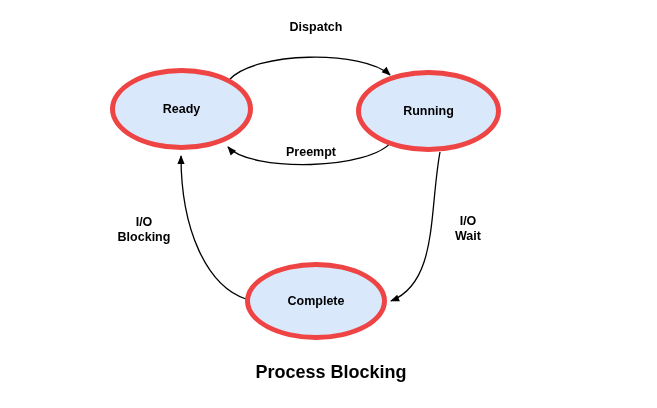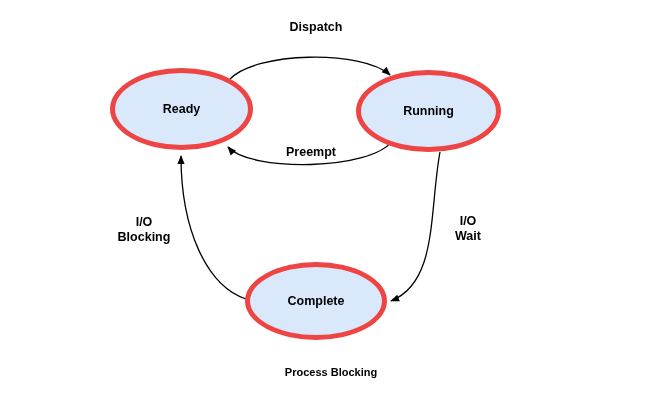--- a/index.html
+++ b/index.html
@@ -44,21 +44,21 @@
     position: absolute;
     font-weight: bold;
     font-size: 12.5px;
     line-height: 15px;
     text-align: center;
     width: 160px;
   }
   .diagram-title {
     position: absolute;
     font-weight: bold;
-    font-size: 11px;
+    font-size: 18px;
     line-height: 16px;
     text-align: center;
     width: 160px;
   }
 </style>
 </head>
 <body>
 
 <div class="canvas">
 

